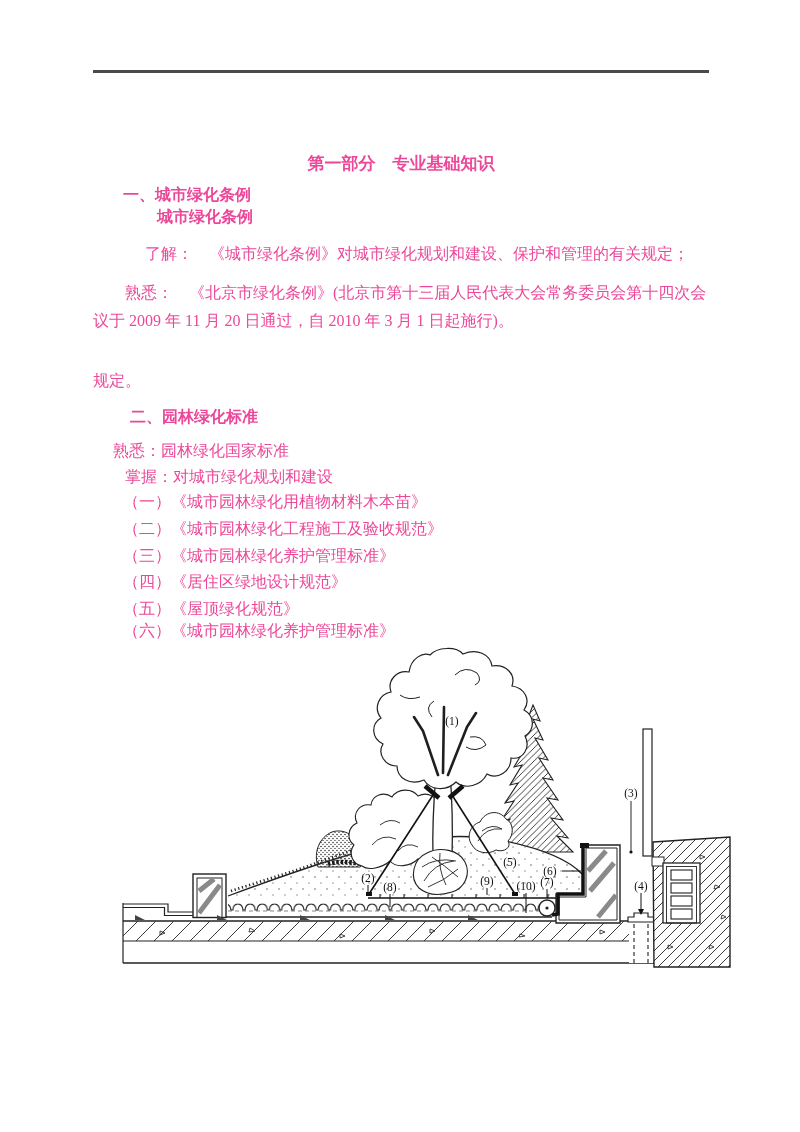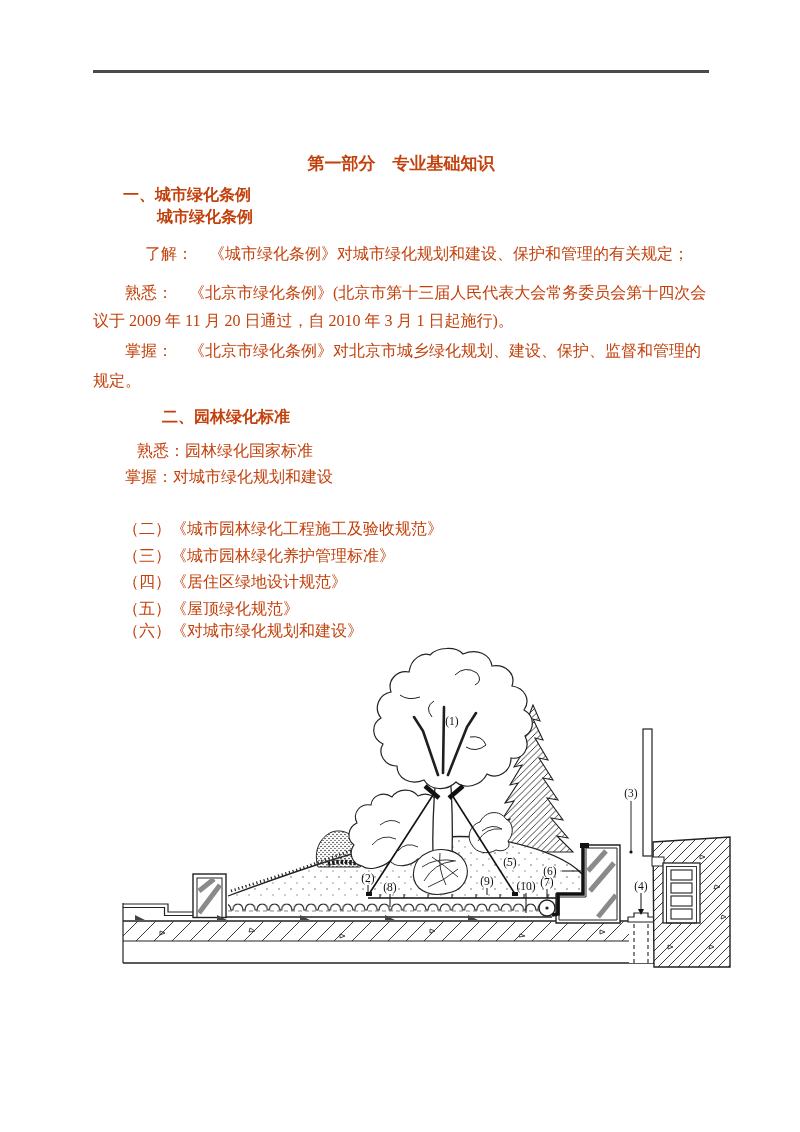--- a/index.html
+++ b/index.html
@@ -1,17 +1,17 @@
 <!DOCTYPE html>
 <html><head>
 <meta charset="utf-8">
 <style>
   html,body{margin:0;padding:0;background:#ffffff;}
   .page{position:relative;width:800px;height:1132px;background:#fff;overflow:hidden;
-        font-family:"Liberation Serif","DejaVu Serif",serif;color:#c2410c;}
+        font-family:"Liberation Serif","DejaVu Serif",serif;color:#ec4899;}
   .rule{position:absolute;left:93px;top:70px;width:616px;height:0;border-top:3px solid #4a4a4a;}
   .t{position:absolute;font-size:16px;line-height:21px;white-space:nowrap;}
   .b{font-weight:bold;}
   .title{left:93px;top:153px;width:616px;text-align:center;font-size:17px;}
   .fig{position:absolute;left:0;top:645px;width:800px;height:345px;}
   svg{position:absolute;left:0;top:0;}
   svg text{font-family:"Liberation Serif","DejaVu Serif",serif;font-size:11.5px;fill:#111;}
 </style>
 </head>
 <body>
@@ -22,32 +22,32 @@
   <div class="t b title">第一部分　专业基础知识</div>
 
   <div class="t b" style="left:123px;top:184px;">一、城市绿化条例</div>
   <div class="t b" style="left:157px;top:206px;">城市绿化条例</div>
 
   <div class="t" style="left:125px;top:243px;margin-left:20px;">了解：　《城市绿化条例》对城市绿化规划和建设、保护和管理的有关规定；</div>
 
   <div class="t" style="left:125px;top:282px;">熟悉：　《北京市绿化条例》(北京市第十三届人民代表大会常务委员会第十四次会</div>
   <div class="t" style="left:93px;top:310px;">议于 2009 年 11 月 20 日通过，自 2010 年 3 月 1 日起施行)。</div>
 
-  <div class="t" style="left:125px;top:340px;">掌握：　《北京市绿化条例》对北京市城乡绿化规划、建设、保护、监督和管理的</div>
   <div class="t" style="left:93px;top:370px;">规定。</div>
 
-  <div class="t b" style="left:130px;top:406px;margin-left:32px;">二、园林绿化标准</div>
-  <div class="t" style="left:137px;top:440px;">熟悉：园林绿化国家标准</div>
+  <div class="t b" style="left:130px;top:406px;">二、园林绿化标准</div>
+  <div class="t" style="left:113px;top:440px;">熟悉：园林绿化国家标准</div>
   <div class="t" style="left:125px;top:466px;">掌握：对城市绿化规划和建设</div>
 
+  <div class="t" style="left:123px;top:491px;">（一）《城市园林绿化用植物材料木本苗》</div>
   <div class="t" style="left:123px;top:518px;text-align:right;">（二）《城市园林绿化工程施工及验收规范》</div>
   <div class="t" style="left:123px;top:545px;">（三）《城市园林绿化养护管理标准》</div>
   <div class="t" style="left:123px;top:571px;">（四）《居住区绿地设计规范》</div>
   <div class="t" style="left:123px;top:598px;">（五）《屋顶绿化规范》</div>
-  <div class="t" style="left:123px;top:620px;">（六）《对城市绿化规划和建设》</div>
+  <div class="t" style="left:123px;top:620px;">（六）《城市园林绿化养护管理标准》</div>
 
   <div class="fig">
     <svg width="800" height="345" viewBox="0 0 800 345">
       <defs>
         <pattern id="hs" width="18" height="18" patternUnits="userSpaceOnUse">
             <path d="M-3,21 L21,-3" stroke="#3a3a3a" stroke-width="1" fill="none"></path>
           </pattern>
         <pattern id="hw" width="10" height="10" patternUnits="userSpaceOnUse">
             <path d="M-2,12 L12,-2" stroke="#3a3a3a" stroke-width="1" fill="none"></path>
           </pattern>

